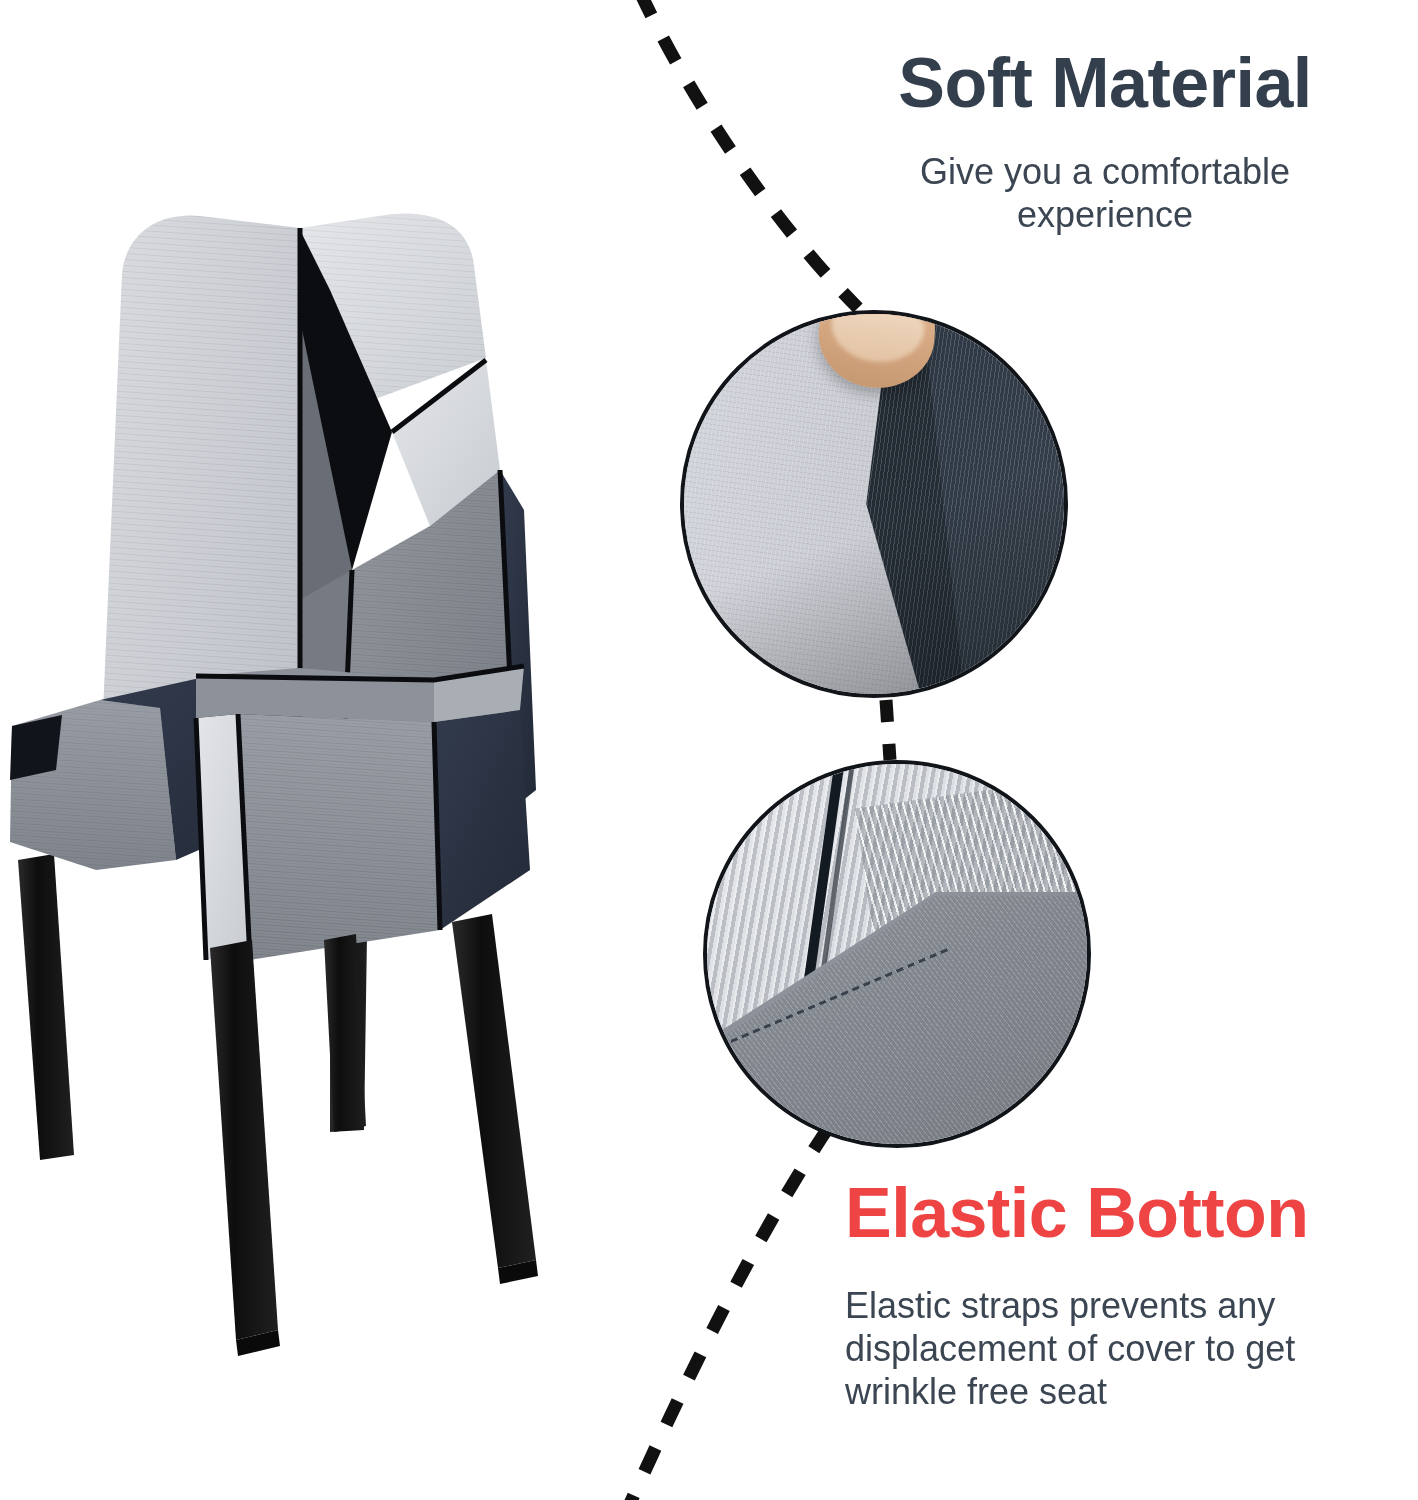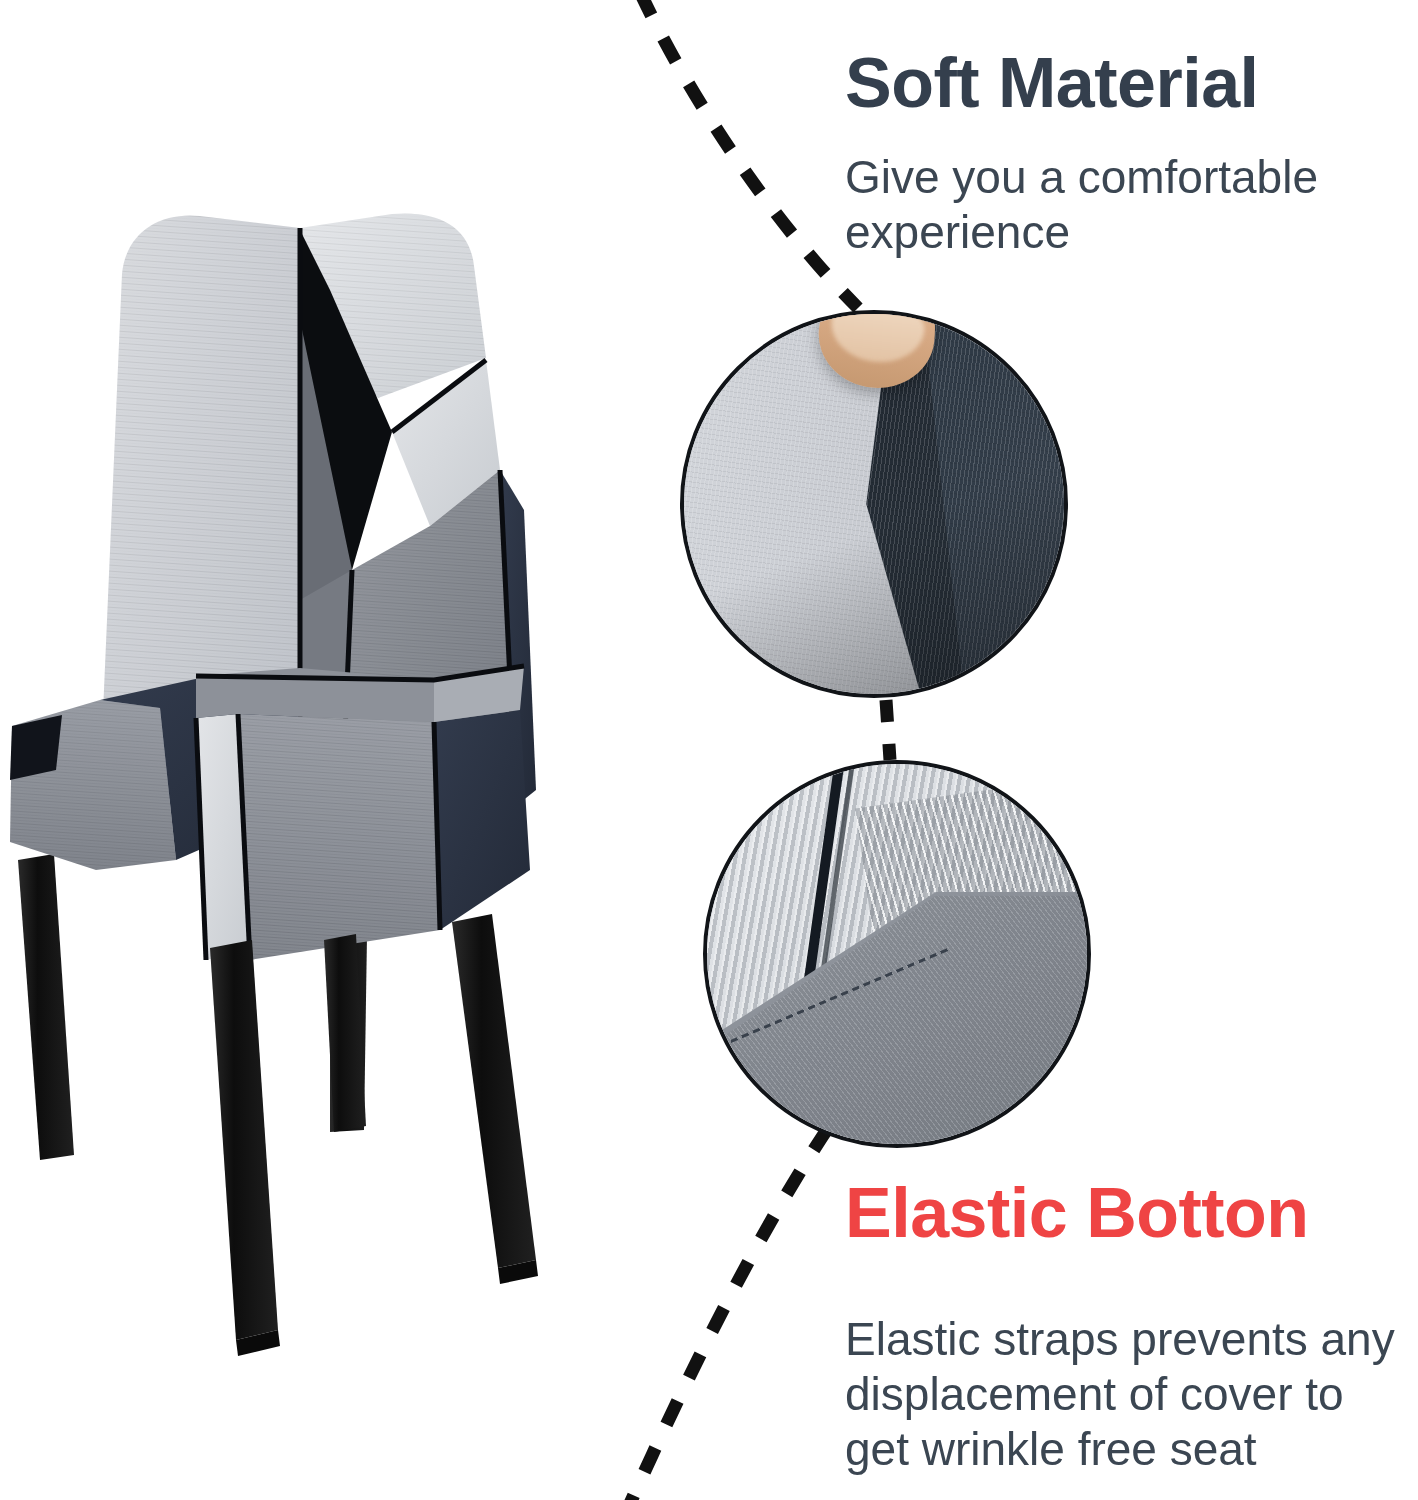--- a/index.html
+++ b/index.html
@@ -8,26 +8,26 @@
 
   .stage{position:absolute;inset:0;width:1418px;height:1500px;background:#fff;}
 
   
   .txt-block{position:absolute;}
   .headline{
      font-size:70px;font-weight:700;line-height:1.0;
      letter-spacing:-0.5px;white-space:nowrap;
   }
   .body-copy{
-     font-size:46px;font-weight:400;line-height:1.20;
-  }
-  #soft-block{left:845px;top:48px;}
+     font-size:36px;font-weight:400;line-height:1.20;
+  }
+  #soft-block{left:845px;top:48px;text-align:center;}
   #soft-block .body-copy{margin-top:32px;width:520px;}
   #elastic-block{left:845px;top:1178px;}
-  #elastic-block .body-copy{margin-top:64px;width:565px;}
+  #elastic-block .body-copy{margin-top:36px;width:565px;}
 
   
   .detail-circle{
      position:absolute;border-radius:50%;
      border:4px solid #111418;overflow:hidden;background:#cfd3d8;
   }
   .circ-inner{position:absolute;inset:-4px;}
 
   
   .c1-light{

